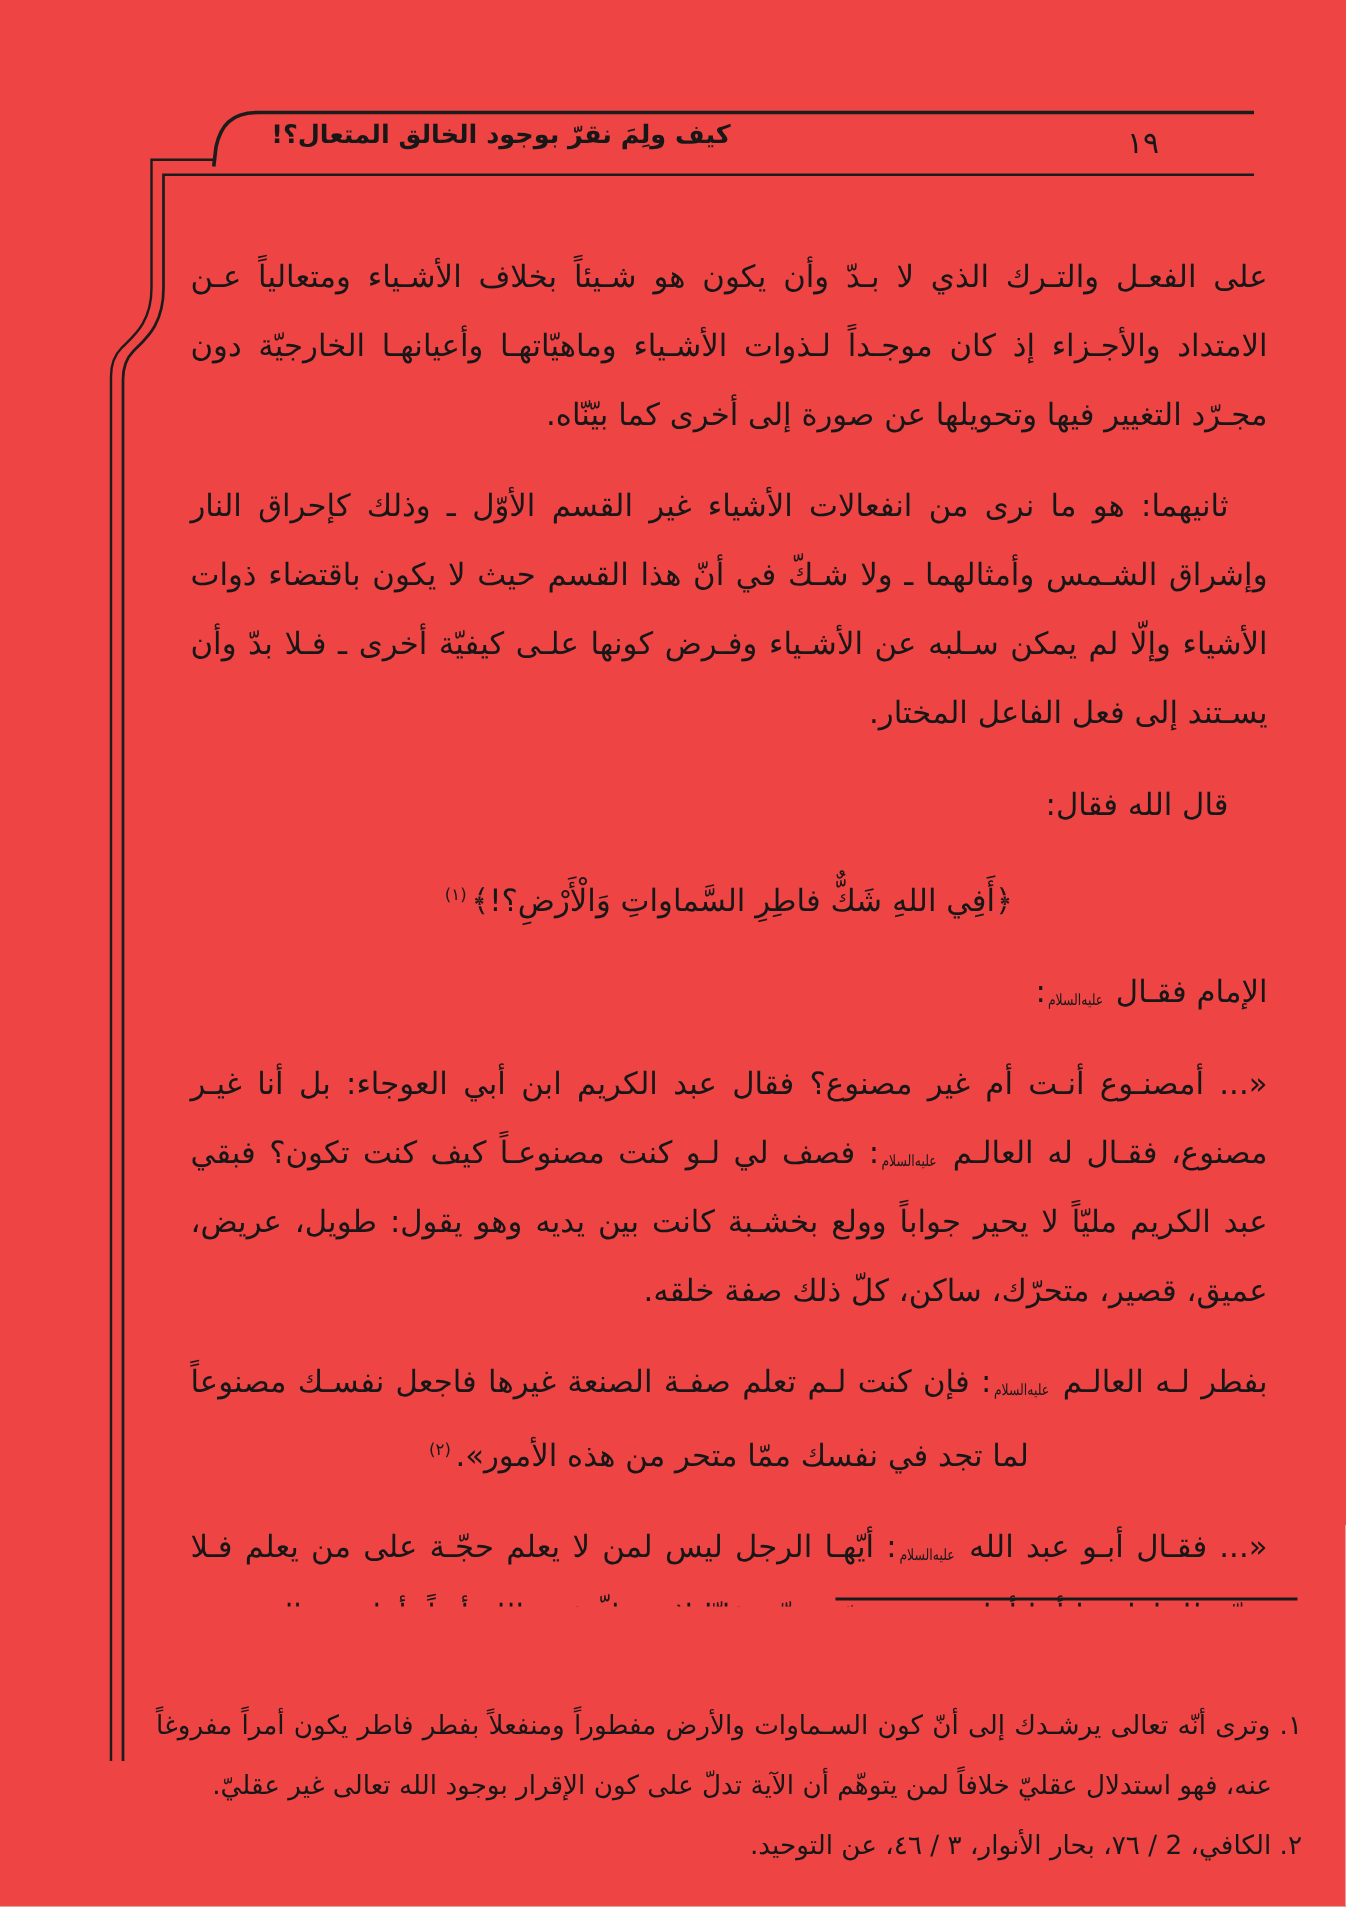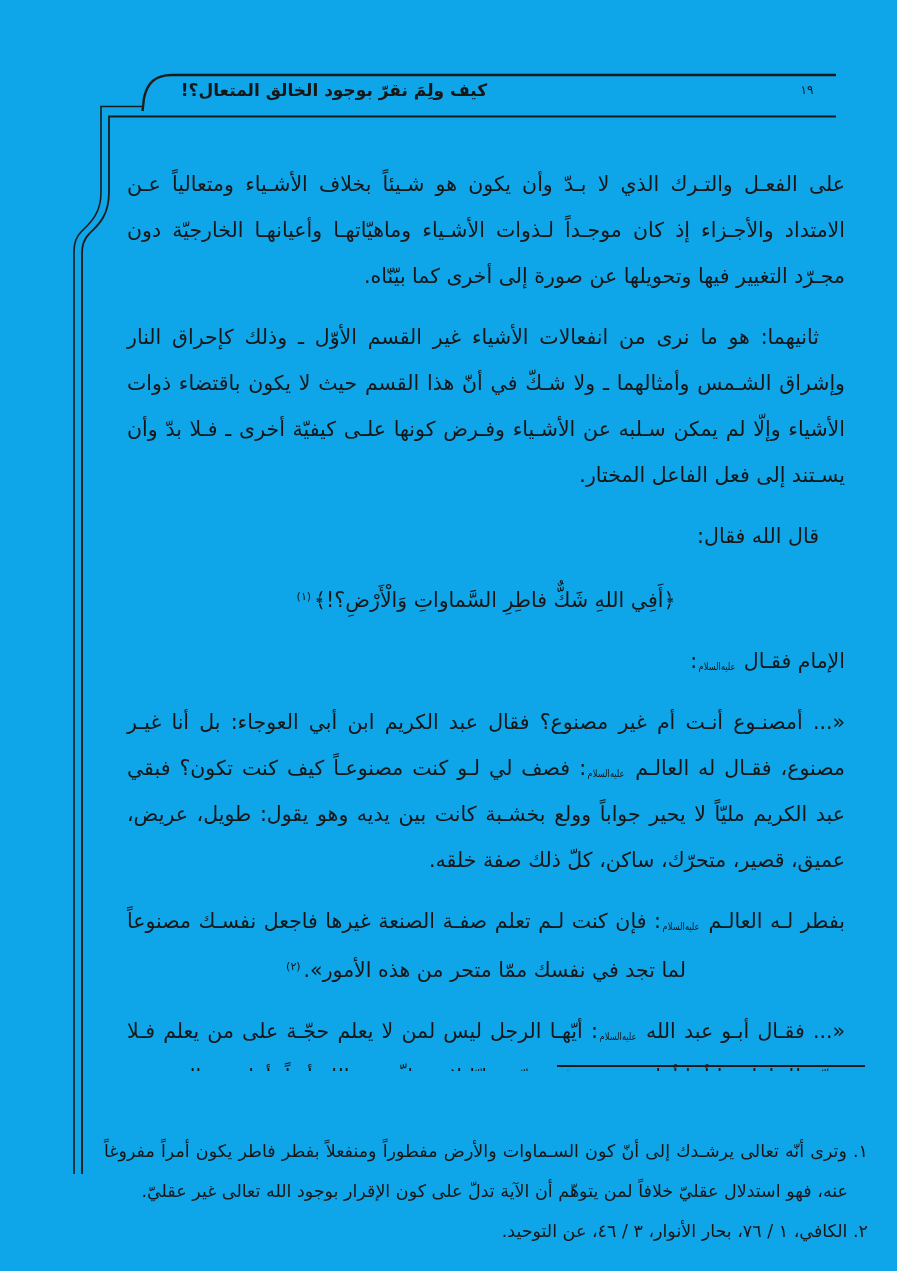--- a/index.html
+++ b/index.html
@@ -1,35 +1,35 @@
 <!DOCTYPE html>
 <html lang="ar" dir="rtl"><head>
 <meta charset="utf-8">
 <style>
   html,body { margin:0; padding:0; background:#e8e8e8; }
   .page {
     position:relative;
     width:897px; height:1271px;
     margin:0 auto;
-    background:#0ea5e9;
+    background:#ef4444;
     color:#171717;
     font-family:"DejaVu Sans","Liberation Sans",sans-serif;
     overflow:hidden;
   }
   .frame-svg { position:absolute; inset:0; pointer-events:none; }
 
   .header-title {
     position:absolute; top:80px; left:138px; width:392px;
     direction:rtl; text-align:center;
     font-size:17px; font-weight:bold; letter-spacing:0;
     white-space:nowrap;
   }
   .page-number {
-    position:absolute; top:83px; left:770px; width:74px;
-    text-align:center; font-size:12px;
+    position:absolute; top:83px; left:725px; width:74px;
+    text-align:center; font-size:20px;
   }
 
   .main-text {
     position:absolute; top:146px; right:37px; width:748px;
     max-height:925px; overflow:hidden;
     direction:rtl; text-align:justify;
     font-size:20.5px; line-height:46px;
   }
   .para { margin:15px; }
   .p-indent { text-indent:26px; }
@@ -84,16 +84,16 @@
       <p class="para p-verse"><span class="seg-text">﴿أَفِي اللهِ شَكٌّ فاطِرِ السَّماواتِ وَالْأَرْضِ؟!﴾</span><span class="seg-fnref">(١)</span></p>
       <p class="para"><span class="seg-text">الإمام فقـال </span><span class="seg-honorific">عليه‌السلام</span><span class="seg-text">:</span></p>
       <p class="para"><span class="seg-text">«... أمصنـوع أنـت أم غير مصنوع؟ فقال عبد الكريم ابن أبي العوجاء: بل أنا غيـر مصنوع، فقـال له العالـم </span><span class="seg-honorific">عليه‌السلام</span><span class="seg-text">: فصف لي لـو كنت مصنوعـاً كيف كنت تكون؟ فبقي عبد الكريم مليّاً لا يحير جواباً وولع بخشـبة كانت بين يديه وهو يقول: طويل، عريض، عميق، قصير، متحرّك، ساكن، كلّ ذلك صفة خلقه.</span></p>
       <p class="para p-center-last"><span class="seg-text">بفطر لـه العالـم </span><span class="seg-honorific">عليه‌السلام</span><span class="seg-text">: فإن كنت لـم تعلم صفـة الصنعة غيرها فاجعل نفسـك مصنوعاً لما تجد في نفسك ممّا متحر من هذه الأمور».</span><span class="seg-fnref">(٢)</span></p>
       <p class="para"><span class="seg-text">«... فقـال أبـو عبد الله </span><span class="seg-honorific">عليه‌السلام</span><span class="seg-text">: أيّهـا الرجل ليس لمن لا يعلم حجّـة على من يعلم فـلا حجّة للجاهل. يا أخا أهل مصـر تفهّم عنّي فإنّا لا نشـكّ فـي الله أبداً. أما ترى الشـمس والقمر والليل والنهار يجريان ليس لهما مكان إلّا مكانهما، فإن كانا يقدران على أن يذهبا ولا يرجعا فَلِمَ يرجعان؟ وإن لم يكونا مضطرّين فلِمَ</span></p>
     </div>
 
   <div class="footnote-separator"></div>
   <div class="footnotes">
       <p class="footnote"><span class="seg-text">١. وترى أنّه تعالى يرشـدك إلى أنّ كون السـماوات والأرض مفطوراً ومنفعلاً بفطر فاطر يكون أمراً مفروغاً عنه، فهو استدلال عقليّ خلافاً لمن يتوهّم أن الآية تدلّ على كون الإقرار بوجود الله تعالى غير عقليّ.</span></p>
-      <p class="footnote"><span class="seg-text">٢. الكافي، ١ / ٧٦، بحار الأنوار، ٣ / ٤٦، عن التوحيد.</span></p>
+      <p class="footnote"><span class="seg-text">٢. الكافي، 2 / ٧٦، بحار الأنوار، ٣ / ٤٦، عن التوحيد.</span></p>
     </div>
 
 </div>
 
 </body></html>

